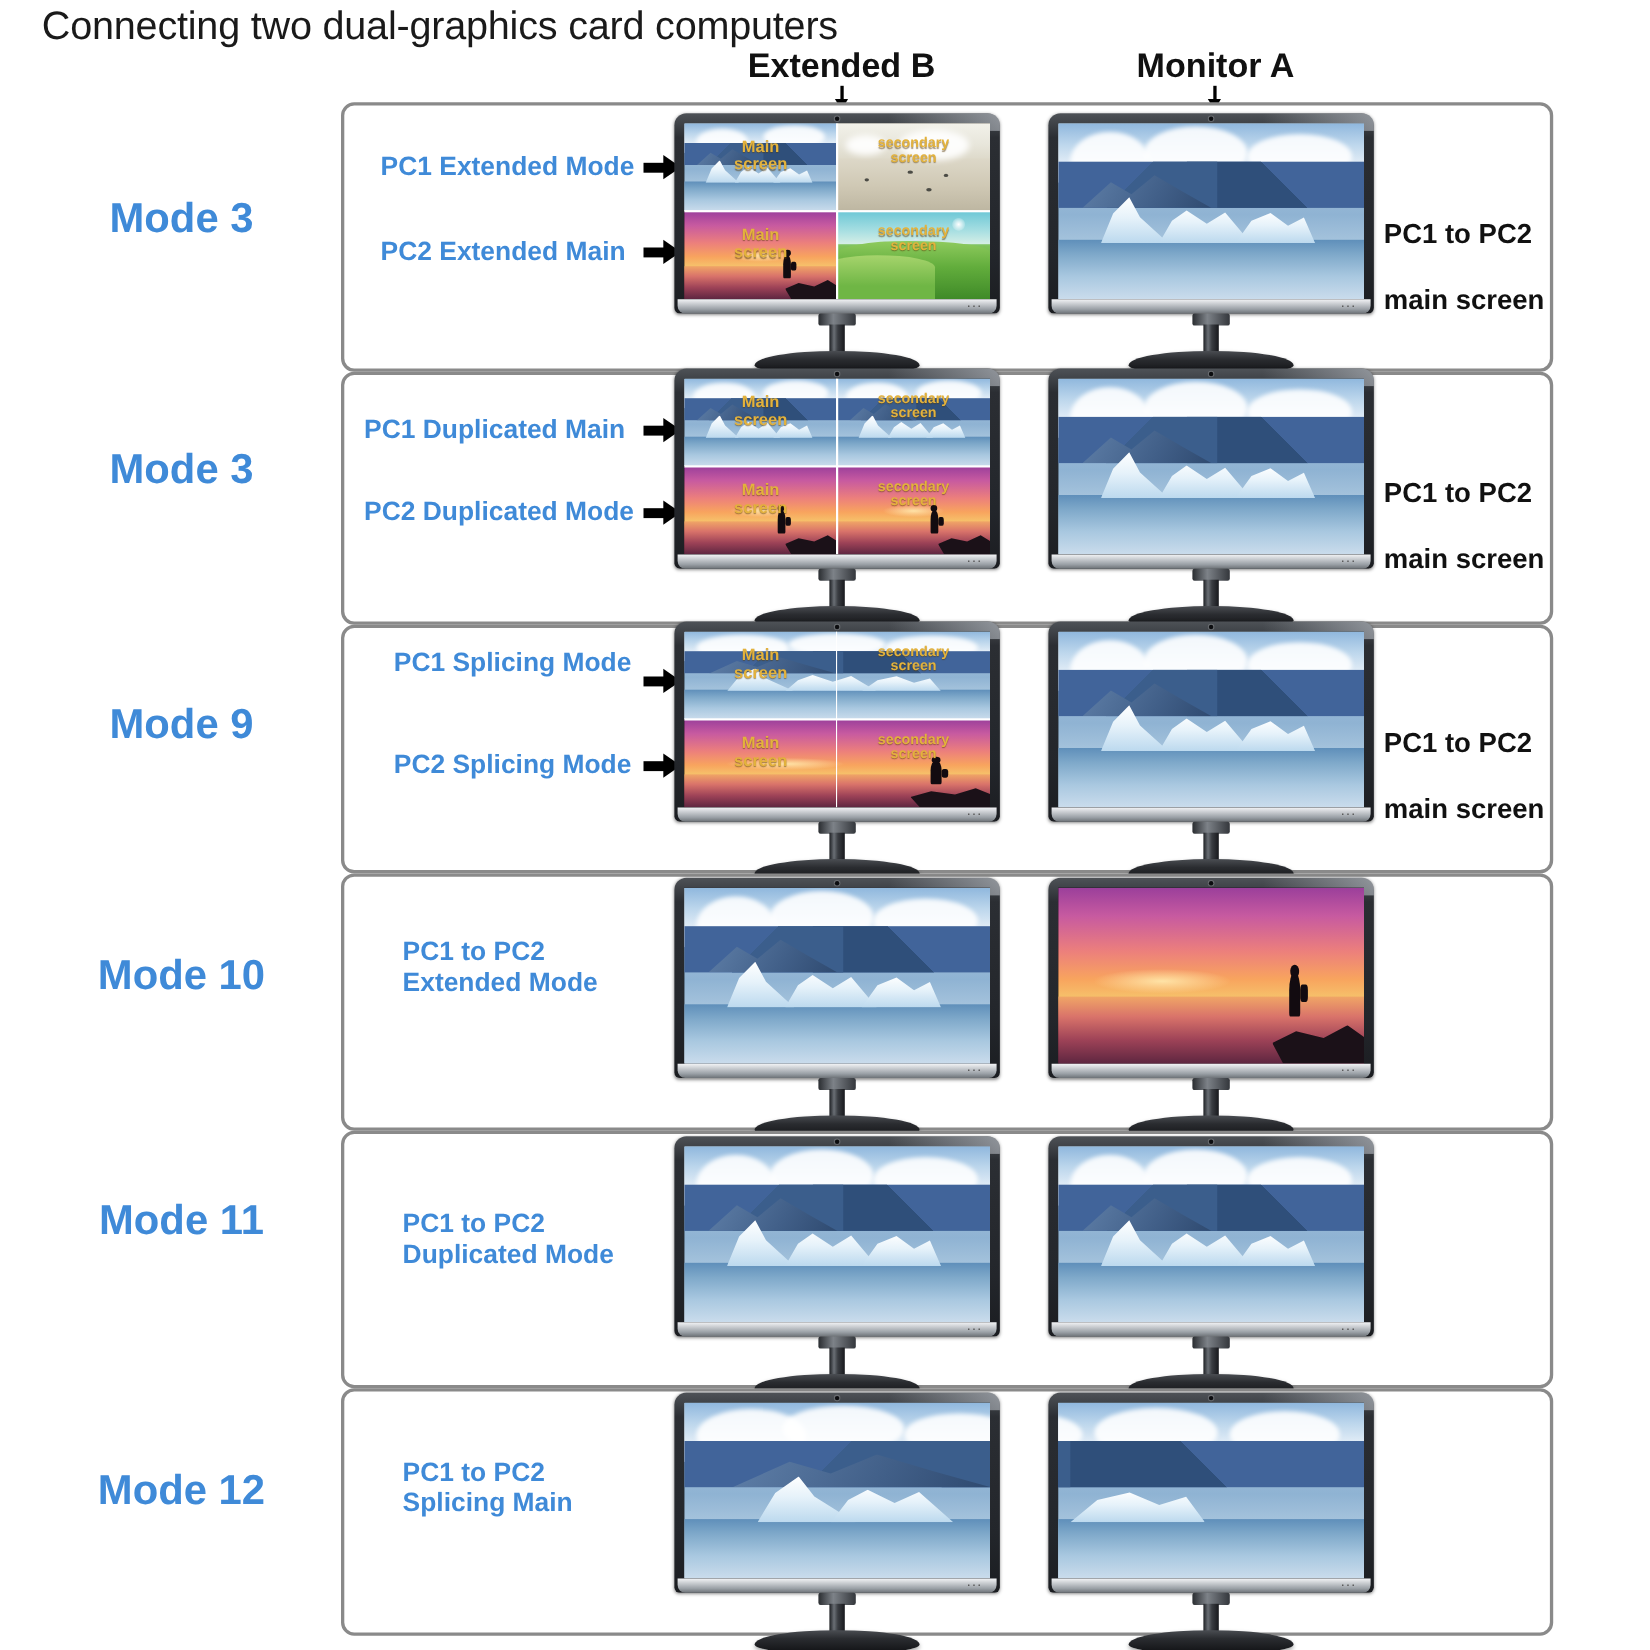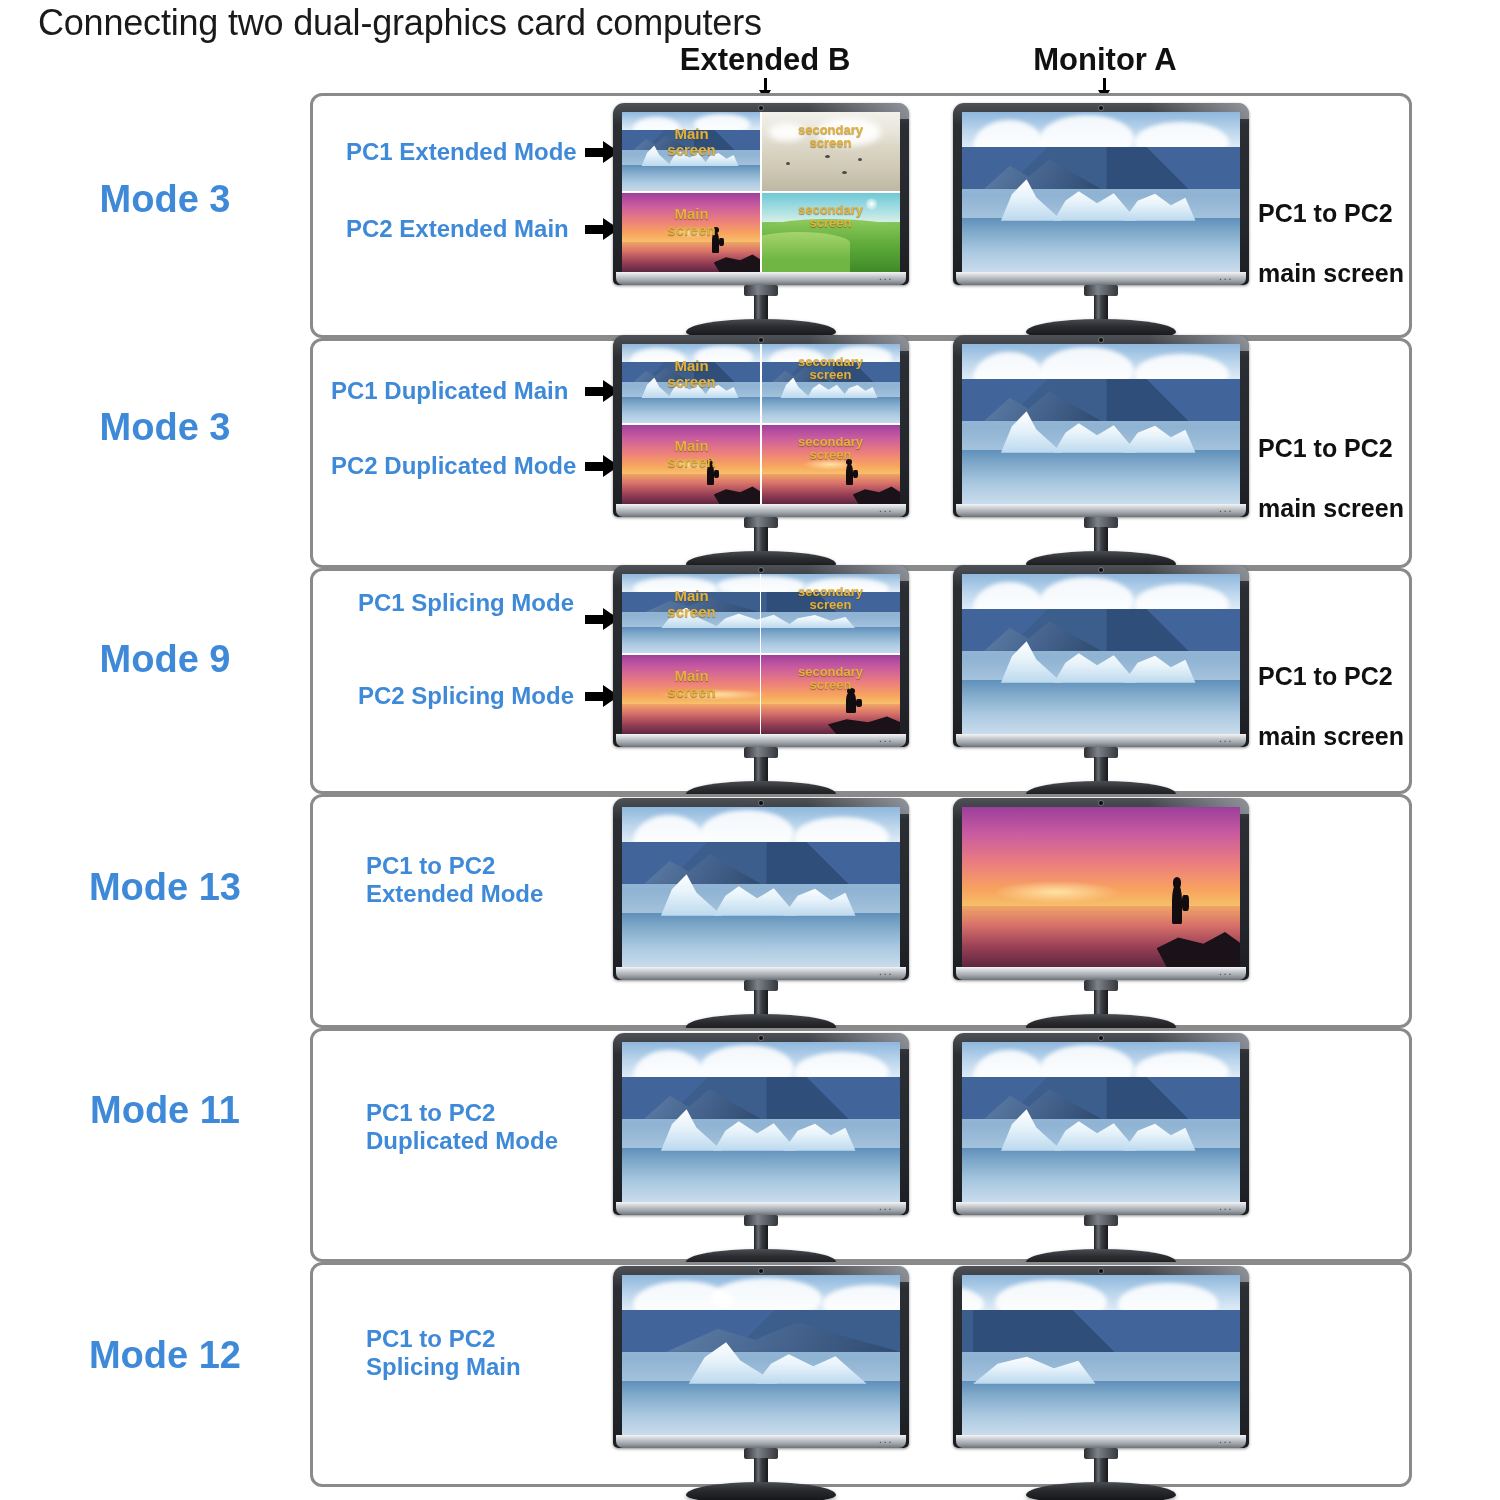--- a/index.html
+++ b/index.html
@@ -195,21 +195,21 @@
 
 <div class="mon-head" id="mon-a-head">Monitor A</div>
 <div class="head-arrow" id="arr-a">
     <span class="shaft"></span>
     <span class="tip"></span>
   </div>
 
 <div class="mode-label" style="top:178px">Mode 3</div>
 <div class="mode-label" style="top:406px">Mode 3</div>
 <div class="mode-label" style="top:638px">Mode 9</div>
-<div class="mode-label" style="top:866px">Mode 13</div>
+<div class="mode-label" style="top:866px">Mode 10</div>
 <div class="mode-label" style="top:1089px">Mode 11</div>
 <div class="mode-label" style="top:1334px">Mode 12</div>
 
 <div class="row-box" style="top:93px;height:245px">
   <div class="blue-label" style="left:33px;top:42px">PC1 Extended Mode</div>
   <div class="arrow-right" style="left:272px;top:45px">
       <span class="sh"></span>
       <span class="tp"></span>
     </div>
   <div class="blue-label" style="left:33px;top:119px">PC2 Extended Main</div>

